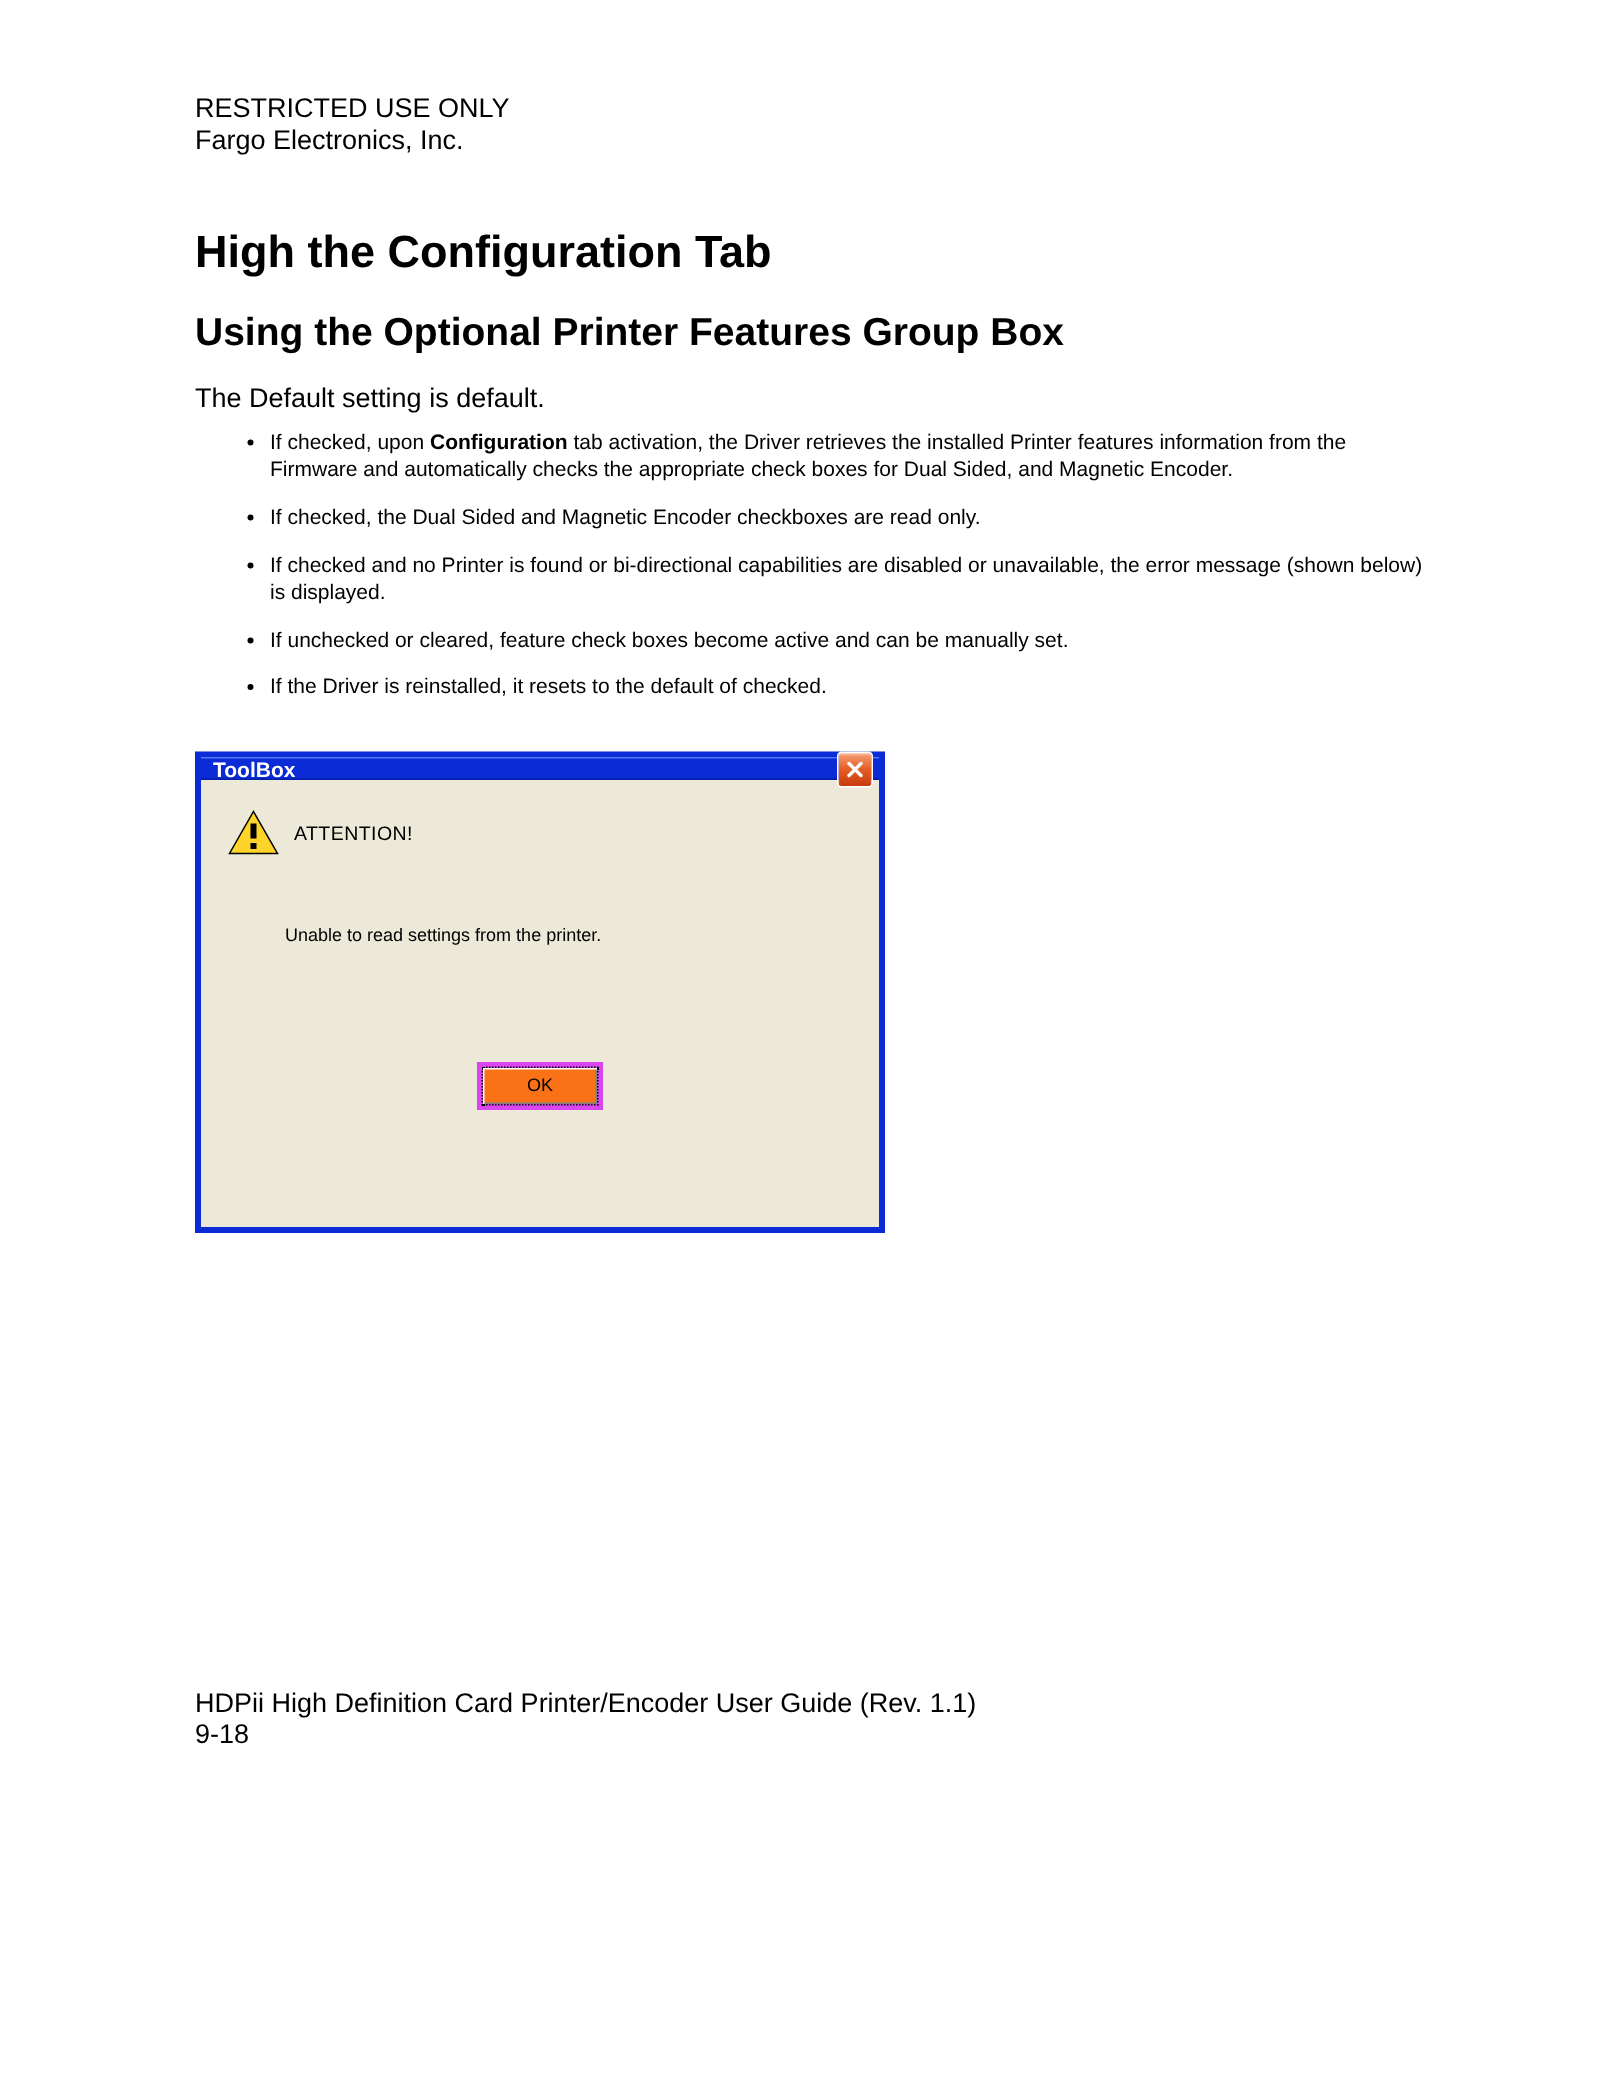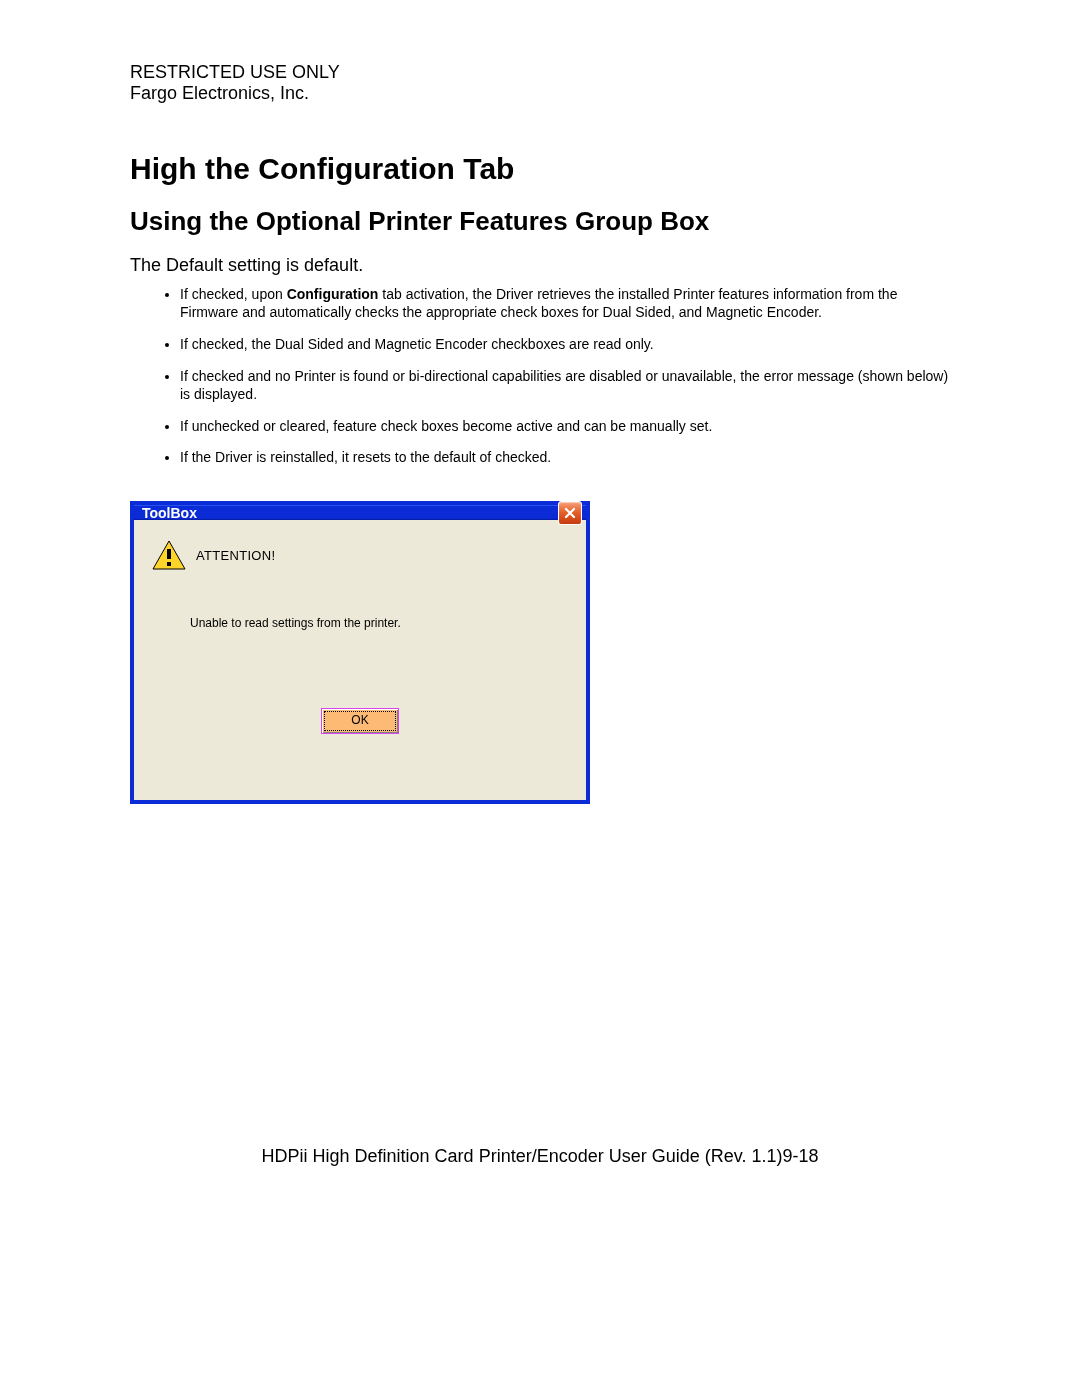--- a/index.html
+++ b/index.html
@@ -70,21 +70,21 @@
     background: linear-gradient(to bottom, #f7a07a, #e25d24 50%, #c83a10);
     border: 1px solid #fff;
     border-radius: 3px;
     display: flex;
     align-items: center;
     justify-content: center;
     box-shadow: inset 0 1px 1px rgba(255,255,255,0.5);
   }
   .close-btn svg { display:block; }
   .client {
-    padding: 20px 12px 14px 12px;
+    padding: 20px 12px 32px 12px;
     min-height: 246px;
     position: relative;
   }
   .attn-row {
     display: flex;
     align-items: center;
     gap: 10px;
     margin-left: 6px;
   }
   .warn-icon {
@@ -101,35 +101,36 @@
   }
   .ok-row {
     text-align: center;
     margin-top: 78px;
   }
   .ok-btn {
     display: inline-block;
     width: 76px;
     height: 24px;
     line-height: 22px;
-    background: #fdba74;
-    border: 1px solid #d946ef;
+    background: #f97316;
+    border: 4px solid #d946ef;
     font-size: 12px;
     box-shadow: inset 1px 1px 0 #fff, inset -1px -1px 0 #808080;
     outline: 1px dotted #000;
     outline-offset: -4px;
   }
   .footer {
     position: absolute;
     bottom: 230px;
     left: 130px;
     right: 130px;
     display: flex;
-    justify-content: center;
+    justify-content: flex-end;
     font-size: 18px;
+    flex-direction: column;
   }
 </style>
 </head>
 <body>
 
 <div class="page">
   <div class="header-row">
     <span>RESTRICTED USE ONLY</span>
     <span>Fargo Electronics, Inc.</span>
   </div>

